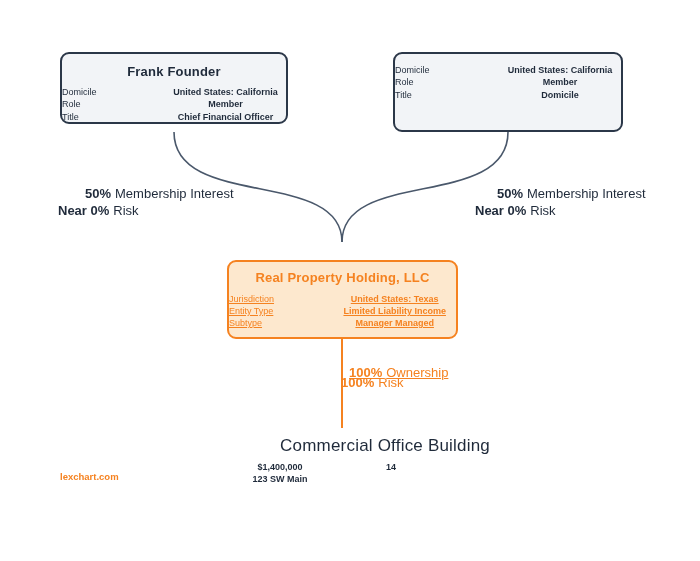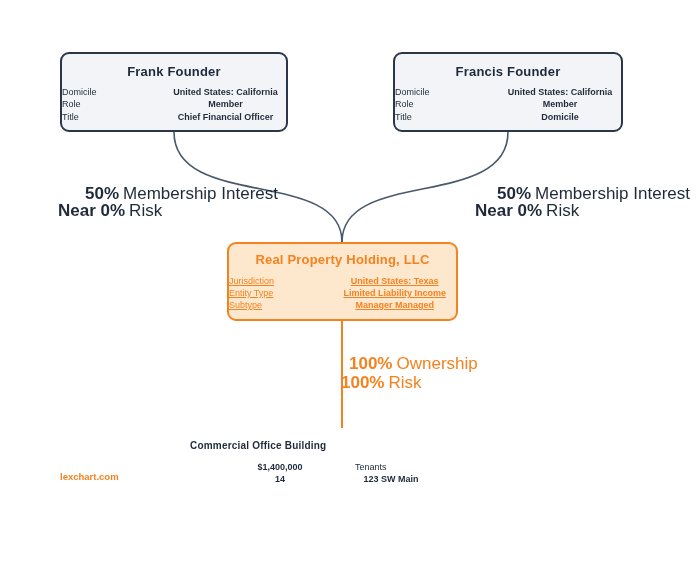--- a/index.html
+++ b/index.html
@@ -17,61 +17,60 @@
   .card .card-title{
     text-align:center;font-size:13px;font-weight:700;line-height:15px;
     letter-spacing:.2px;margin-bottom:7px;color:#1f2a3a;
   }
   .rows{display:grid;grid-template-columns:46% 54%;font-size:9px;line-height:12.4px;}
   .rows .lab{font-weight:400;}
   .rows .val{text-align:center;font-weight:700;}
   .card.orange{border-color:#f58220;background:#fde8ce;color:#f58220;}
   .card.orange .card-title{color:#f58220;}
   
-  .edge-lbl{position:absolute;font-size:17px;line-height:14px;color:#1f2a3a;white-space:nowrap;}
+  .edge-lbl{position:absolute;font-size:13px;line-height:14px;color:#1f2a3a;white-space:nowrap;}
   .edge-lbl .strong{font-weight:700;}
   .edge-lbl .rest{font-weight:400;margin-left:4px;}
   .edge-lbl.orange{color:#f58220;}
   
   .plain-node{position:absolute;left:190px;top:438px;width:300px;color:#1f2a3a;}
   .plain-node .card-title{
-    text-align:left;font-size:10px;font-weight:700;line-height:15px;letter-spacing:.2px;
+    text-align:right;font-size:17px;font-weight:400;line-height:15px;letter-spacing:.2px;
   }
   .plain-node .rows{width:222px;margin:8px 0 0 15px;grid-template-columns:150px 72px;}
   
   .watermark{
     position:absolute;left:60px;top:440px;font-size:9.5px;font-weight:700;
     color:#f58220;text-decoration:none;margin-top:31px;
   }
 </style>
 </head>
 <body>
 
 <div class="canvas">
 
   <svg class="wires" viewBox="0 0 700 561">
     <path d="M174,132 C174,210 342,168 342,242" fill="none" stroke-width="1.6" stroke="#4a586b"></path>
     <path d="M508,132 C508,210 342,168 342,242" fill="none" stroke-width="1.6" stroke="#4a586b"></path>
     <path d="M342,321 L342,428" fill="none" stroke-width="2" stroke="#f58220"></path>
   </svg>
 
-  <div class="card" style="left:60px;top:52px;width:228px;height:80px;">
+  <div class="card" style="left:60px;top:52px;width:228px;height:72px;">
     <div class="card-title">Frank Founder</div>
     <div class="rows">
       <div class="lab">Domicile</div>
       <div class="val">United States: California</div>
       <div class="lab">Role</div>
       <div class="val">Member</div>
       <div class="lab">Title</div>
       <div class="val">Chief Financial Officer</div>
     </div>
   </div>
 
   <div class="card" style="left:393px;top:52px;width:230px;height:80px;">
-    <div class="card-title">Francis Founder</div>
     <div class="rows">
       <div class="lab">Domicile</div>
       <div class="val">United States: California</div>
       <div class="lab">Role</div>
       <div class="val">Member</div>
       <div class="lab">Title</div>
       <div class="val">Domicile</div>
     </div>
   </div>
 
@@ -82,44 +81,43 @@
     <span class="strong">Near 0%</span><span class="rest">Risk</span>
   </div>
 
   <div class="edge-lbl" style="left:497px;top:187px;">
     <span class="strong">50%</span><span class="rest">Membership Interest</span>
   </div>
   <div class="edge-lbl" style="left:475px;top:204px;">
     <span class="strong">Near 0%</span><span class="rest">Risk</span>
   </div>
 
-  <div class="card orange" style="left:227px;top:242px;width:231px;height:79px;padding-top:9px;">
+  <div class="card orange" style="left:227px;top:260px;width:231px;height:79px;padding-top:9px;">
     <div class="card-title" style="line-height:14px;margin-bottom:8px;">Real Property Holding, LLC</div>
     <div class="rows" style="line-height:12px;text-decoration:underline;">
       <div class="lab">Jurisdiction</div>
       <div class="val">United States: Texas</div>
       <div class="lab">Entity Type</div>
       <div class="val">Limited Liability Income</div>
       <div class="lab">Subtype</div>
       <div class="val">Manager Managed</div>
     </div>
   </div>
 
-  <div class="edge-lbl orange" style="left:349px;top:357px;">
+  <div class="edge-lbl orange" style="left:349px;top:366px;text-decoration:underline;">
     <span class="strong">100%</span><span class="rest">Ownership</span>
   </div>
   <div class="edge-lbl orange" style="left:341px;top:376px;">
     <span class="strong">100%</span><span class="rest">Risk</span>
   </div>
 
   <div class="plain-node">
     <div class="card-title">Commercial Office Building</div>
     <div class="rows">
       <div class="val">$1,400,000</div>
-      <div class="lab">Tenants</div>
       <div class="val">14</div>
       <div class="val">123 SW Main</div>
     </div>
   </div>
 
   <a class="watermark">lexchart.com</a>
 
 </div>
 
 </body></html>

